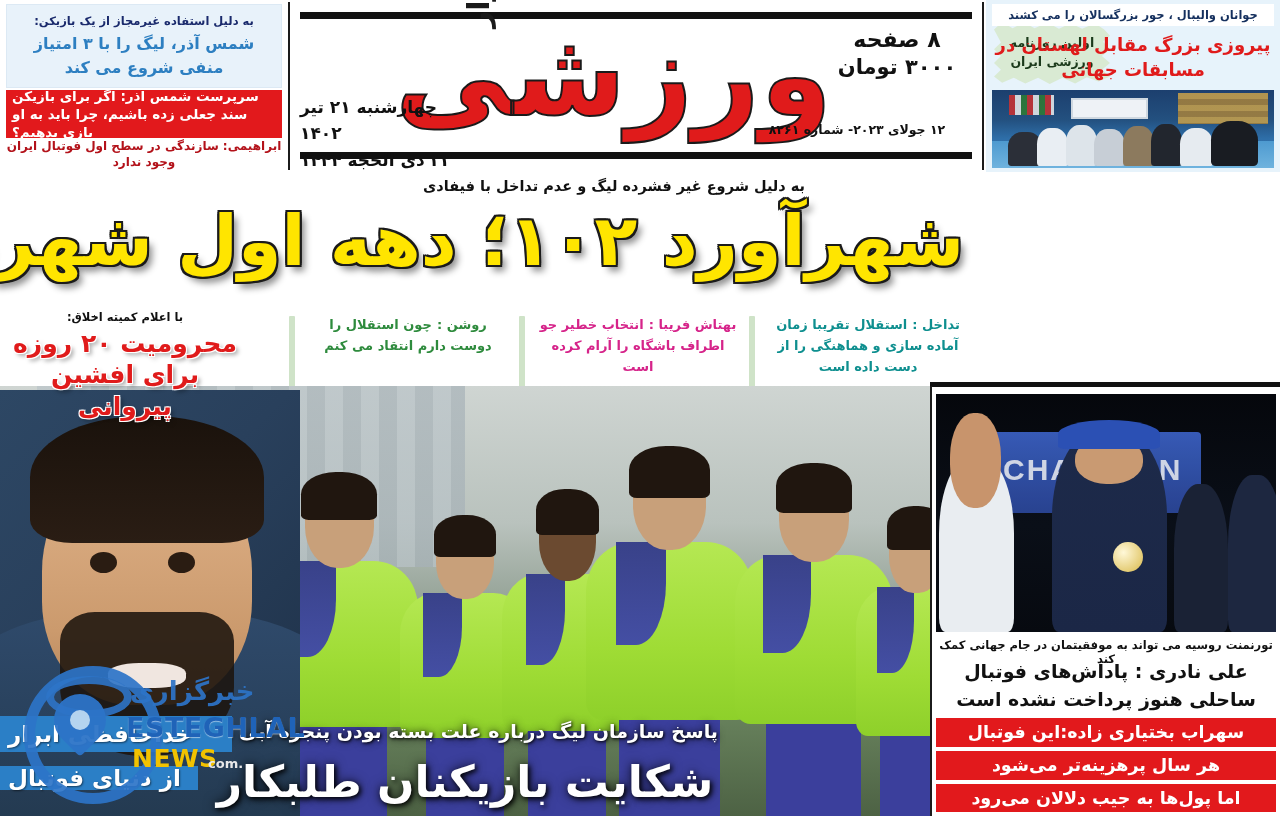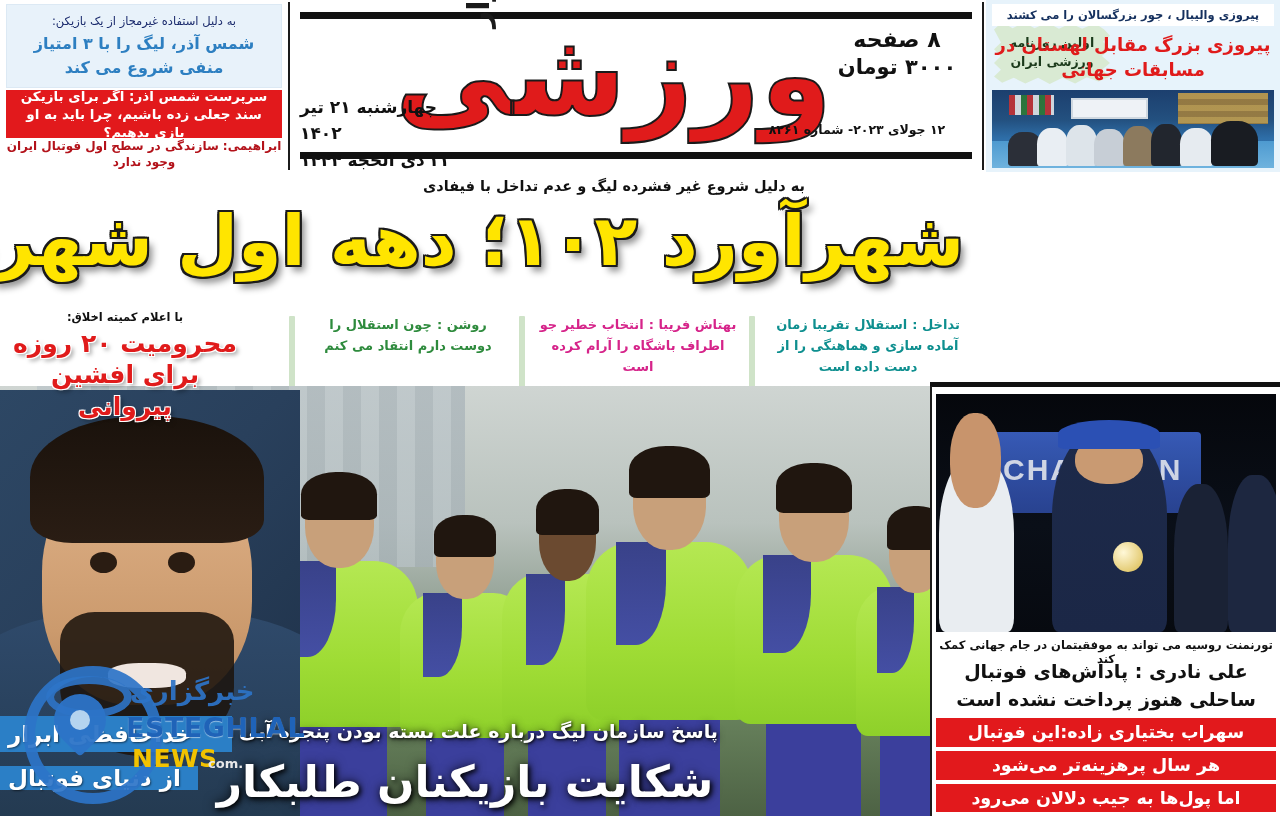--- a/index.html
+++ b/index.html
@@ -16,25 +16,25 @@
   .topband{position:absolute;left:0;top:0;width:1280px;height:172px;}
 
   
   .left-teasers{position:absolute;left:0;top:0;width:288px;height:172px;background:#fff;}
   .lt-blue{
     position:absolute;left:6px;top:4px;width:276px;height:84px;
     background:#e8f2fa;border:1px solid #dce9f4;
     display:flex;flex-direction:column;align-items:center;justify-content:center;
     text-align:center;box-sizing:border-box;padding:3px 6px;
   }
-  .lt-blue .kicker{font-size:11.5px;color:#1a2a6c;font-weight:400;line-height:1.4;margin-bottom:3px;}
+  .lt-blue .kicker{font-size:11.5px;color:#1a2a6c;font-weight:700;line-height:1.4;margin-bottom:3px;}
   .lt-blue .head{font-size:16px;color:#2d7fc1;font-weight:700;line-height:1.45;}
   .lt-red{
     position:absolute;left:6px;top:90px;width:276px;height:48px;background:#e2191c;
-    display:flex;align-items:center;justify-content:center;text-align:center;
+    display:flex;align-items:center;justify-content:center;text-align:left;
     box-sizing:border-box;padding:2px 6px;
   }
   .lt-red .head{color:#fff;font-size:13.5px;font-weight:700;line-height:1.35;}
   .lt-bottom{
     position:absolute;left:6px;top:142px;width:276px;height:26px;
     display:flex;align-items:center;justify-content:center;text-align:center;
   }
   .lt-bottom .head{color:#b3121a;font-size:12px;font-weight:700;line-height:1.3;}
 
   
@@ -280,21 +280,21 @@
 
     <div class="vdiv-b"></div>
 
     <div class="right-top">
       <div class="m-badge" style="left:8px;top:22px;">
         <div>
           <div>اولین روزنامه</div>
           <div>ورزشی ایران</div>
         </div>
       </div>
-      <div class="rt-kicker">پیروزی والیبال ، جور بزرگسالان را می کشند</div>
+      <div class="rt-kicker">جوانان والیبال ، جور بزرگسالان را می کشند</div>
       <div class="rt-head">پیروزی بزرگ مقابل لهستان در مسابقات جهانی</div>
       <div class="rt-photo">
         <div class="scene vb-bg">
           <div class="vb-flags"></div>
           <div class="vb-board"></div>
           <div class="vb-stand"></div>
           <div class="vb-court"></div>
           <div class="vb-group">
             <div class="vb-p" style="left:2%;width:13%;height:72%;background:#2b2f38;"></div>
             <div class="vb-p" style="left:13%;width:12%;height:80%;background:#e9eef3;"></div>

